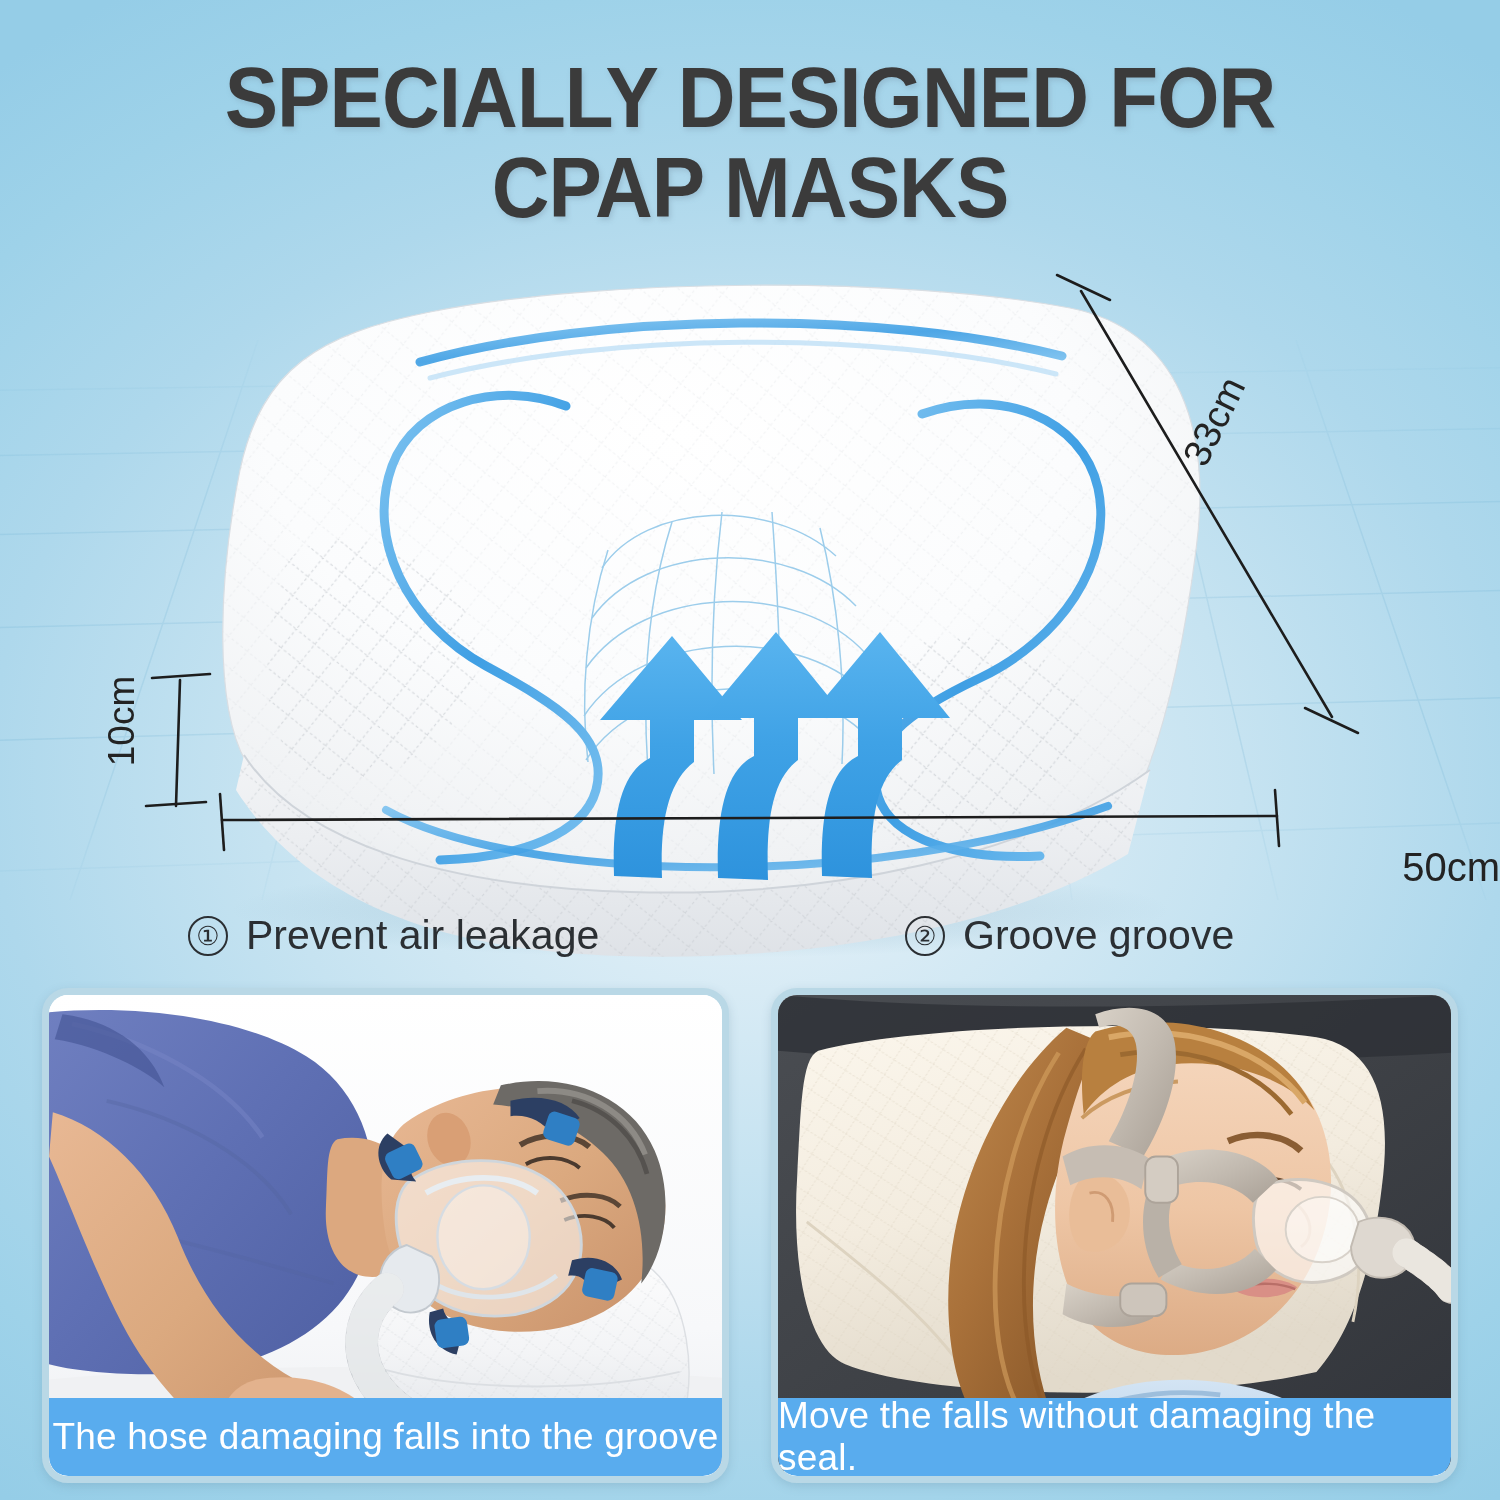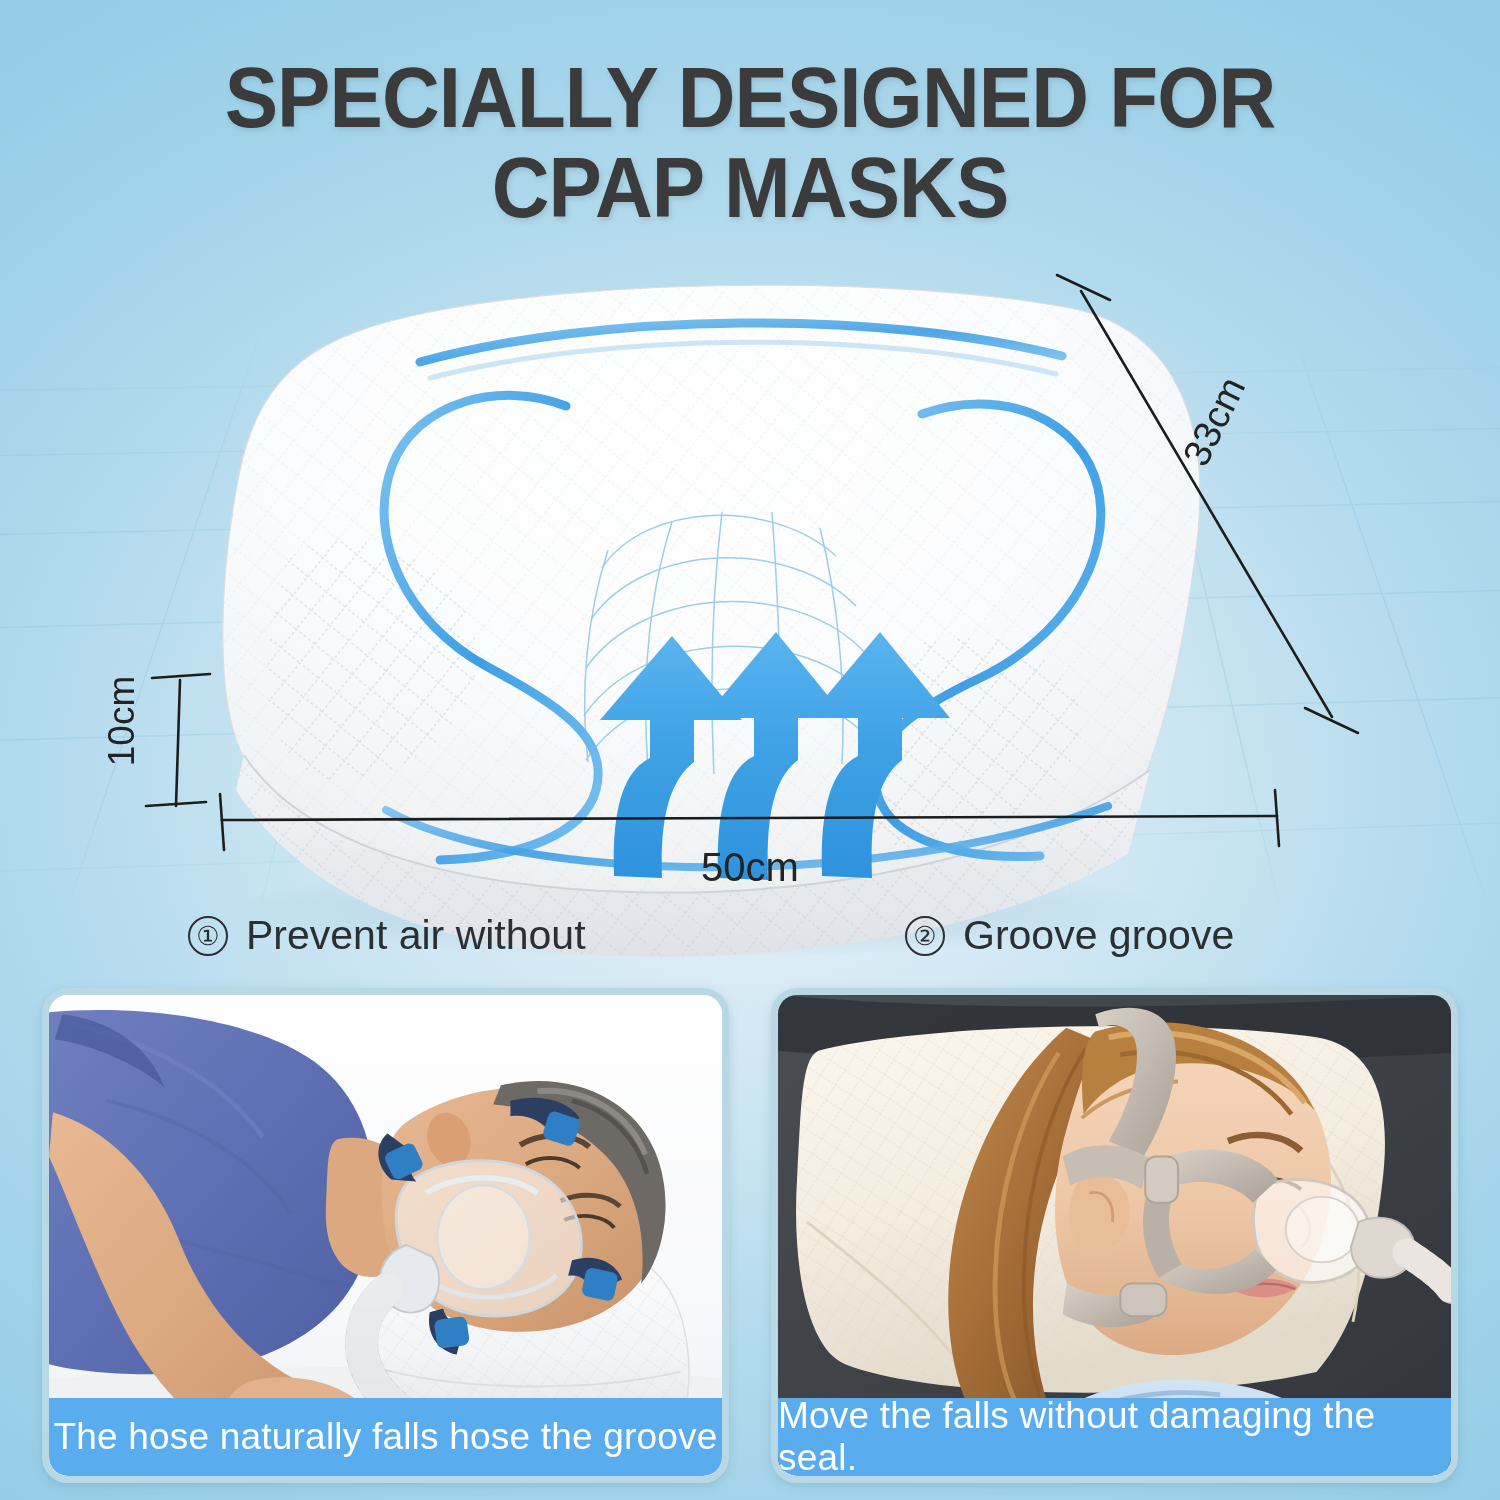--- a/index.html
+++ b/index.html
@@ -57,21 +57,21 @@
     transform-origin:center center;
     font-size:38px;
   }
   #dim-10{
     top:700px; left:77px;
     transform:rotate(-90deg);
     transform-origin:center center;
     font-size:37px;
   }
   #dim-50{
-    top:845px; left:0; width:1500px; text-align:center;
+    top:845px; left:0; width:1500px; text-align:right;
     font-size:40px;
   }
 
   
   #feature-row{
     position:absolute; top:912px; left:0; width:1500px;
     display:flex;
   }
   .feature-item{
     flex:1;
@@ -301,21 +301,21 @@
   </svg>
 </div>
 
 <div class="dim-label" id="dim-33">33cm</div>
 <div class="dim-label" id="dim-10">10cm</div>
 <div class="dim-label" id="dim-50">50cm</div>
 
 <div id="feature-row">
   <div class="feature-item" id="feature-left">
     <span class="circ-num">①</span>
-    <span>Prevent air without</span>
+    <span>Prevent air leakage</span>
   </div>
   <div class="feature-item" id="feature-right">
     <span class="circ-num">②</span>
     <span>Groove groove</span>
   </div>
 </div>
 
 <div id="cards">
 
   <div class="photo-card">
@@ -438,21 +438,21 @@
         <g>
           <path d="M352 306 C322 332, 316 372, 340 406
                    C372 452, 450 474, 540 472
                    C600 470, 650 478, 690 492" fill="none" stroke="url(#hoseL)" stroke-width="34" stroke-linecap="round"></path>
           <path d="M352 306 C322 332, 316 372, 340 406
                    C372 452, 450 474, 540 472
                    C600 470, 650 478, 690 492" fill="none" stroke="#eceef0" stroke-width="34" stroke-linecap="round" stroke-dasharray="3 9" opacity=".85"></path>
         </g>
       </svg>
     </div>
-    <div class="caption-bar">The hose naturally falls hose the groove</div>
+    <div class="caption-bar">The hose damaging falls into the groove</div>
   </div>
 
   <div class="photo-card">
     <div class="scene">
       <svg viewBox="0 0 700 495" preserveAspectRatio="xMidYMid slice">
         <defs>
           <linearGradient id="bedDark" x1="0" y1="0" x2="1" y2="1">
             <stop offset="0%" stop-color="#4a4d52"></stop>
             <stop offset="50%" stop-color="#3e4146"></stop>
             <stop offset="100%" stop-color="#31343a"></stop>

